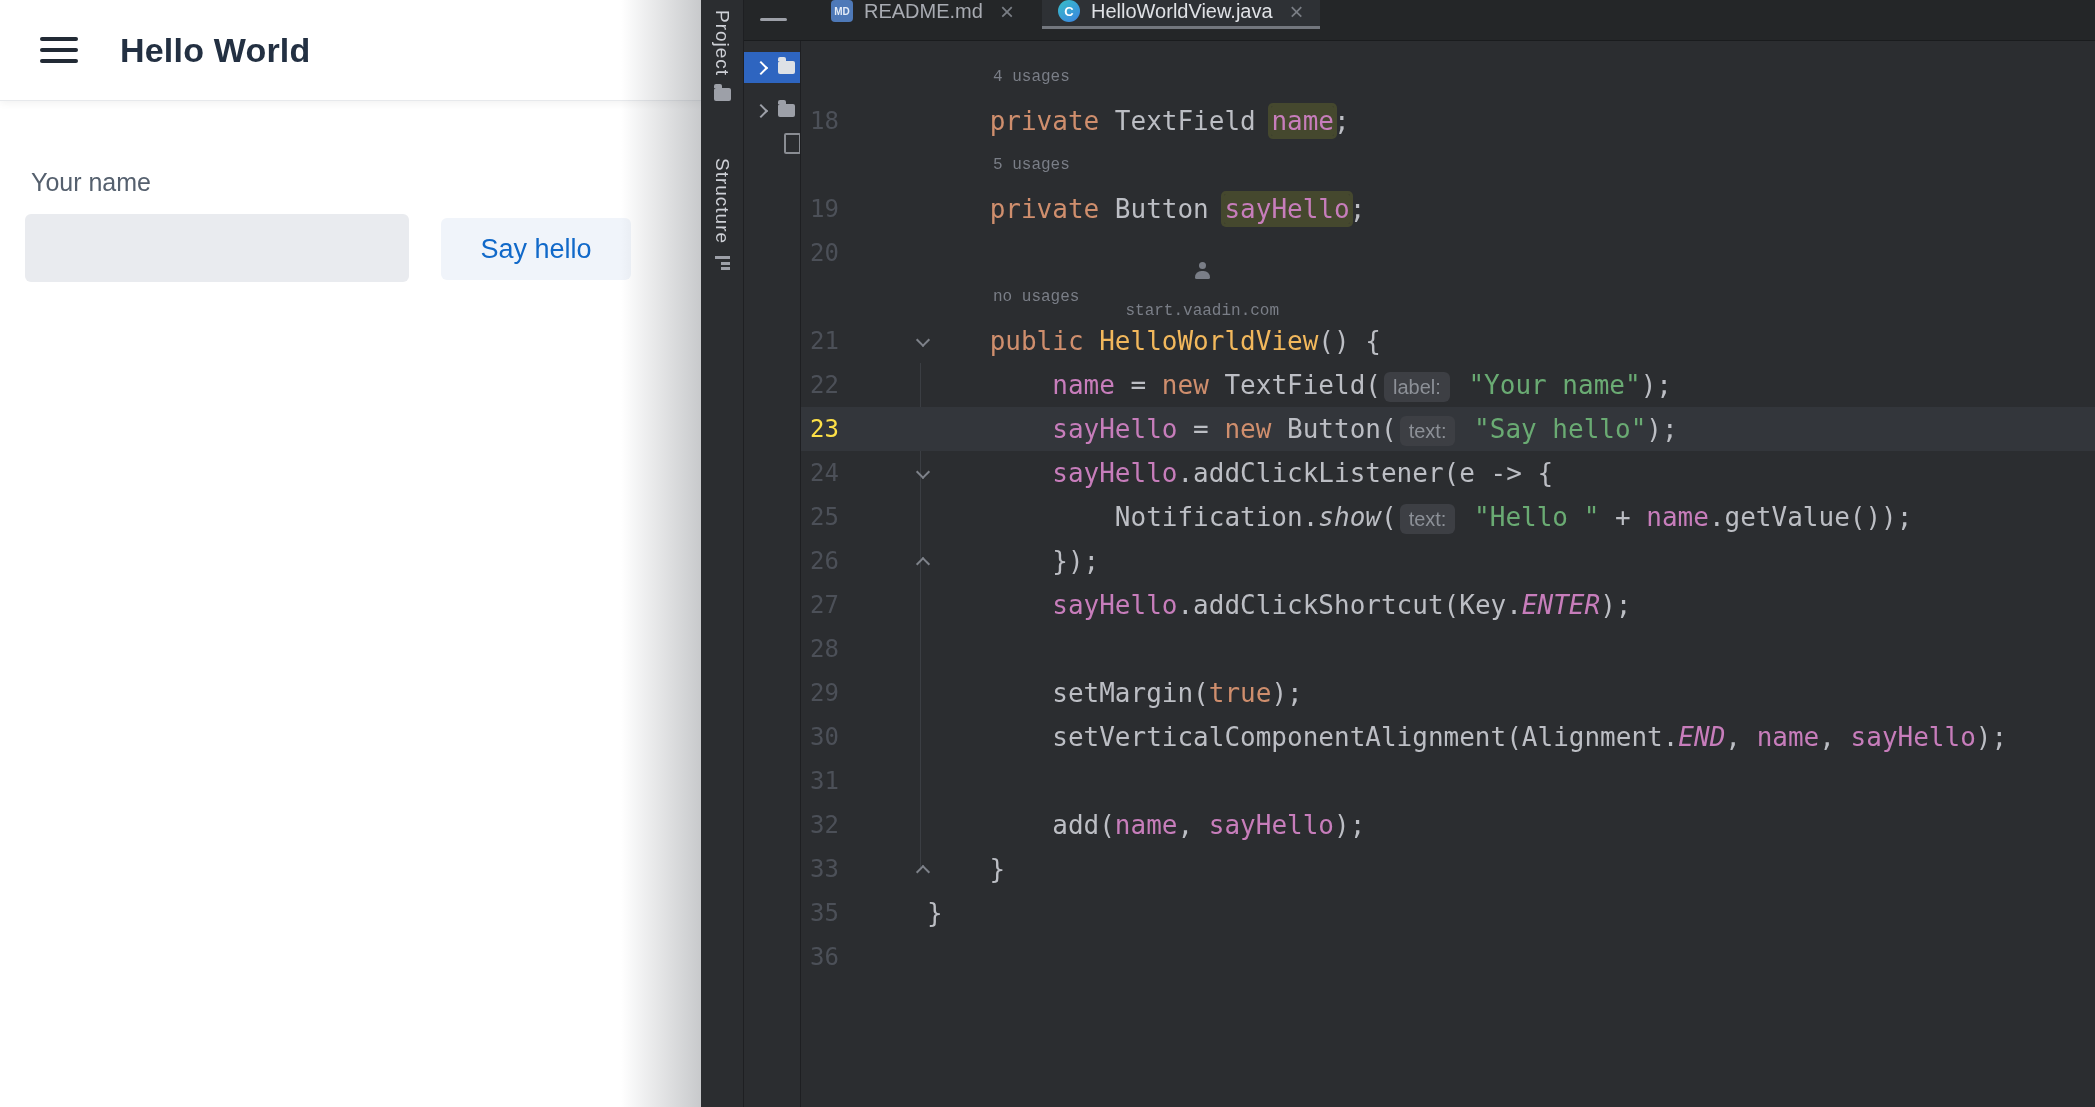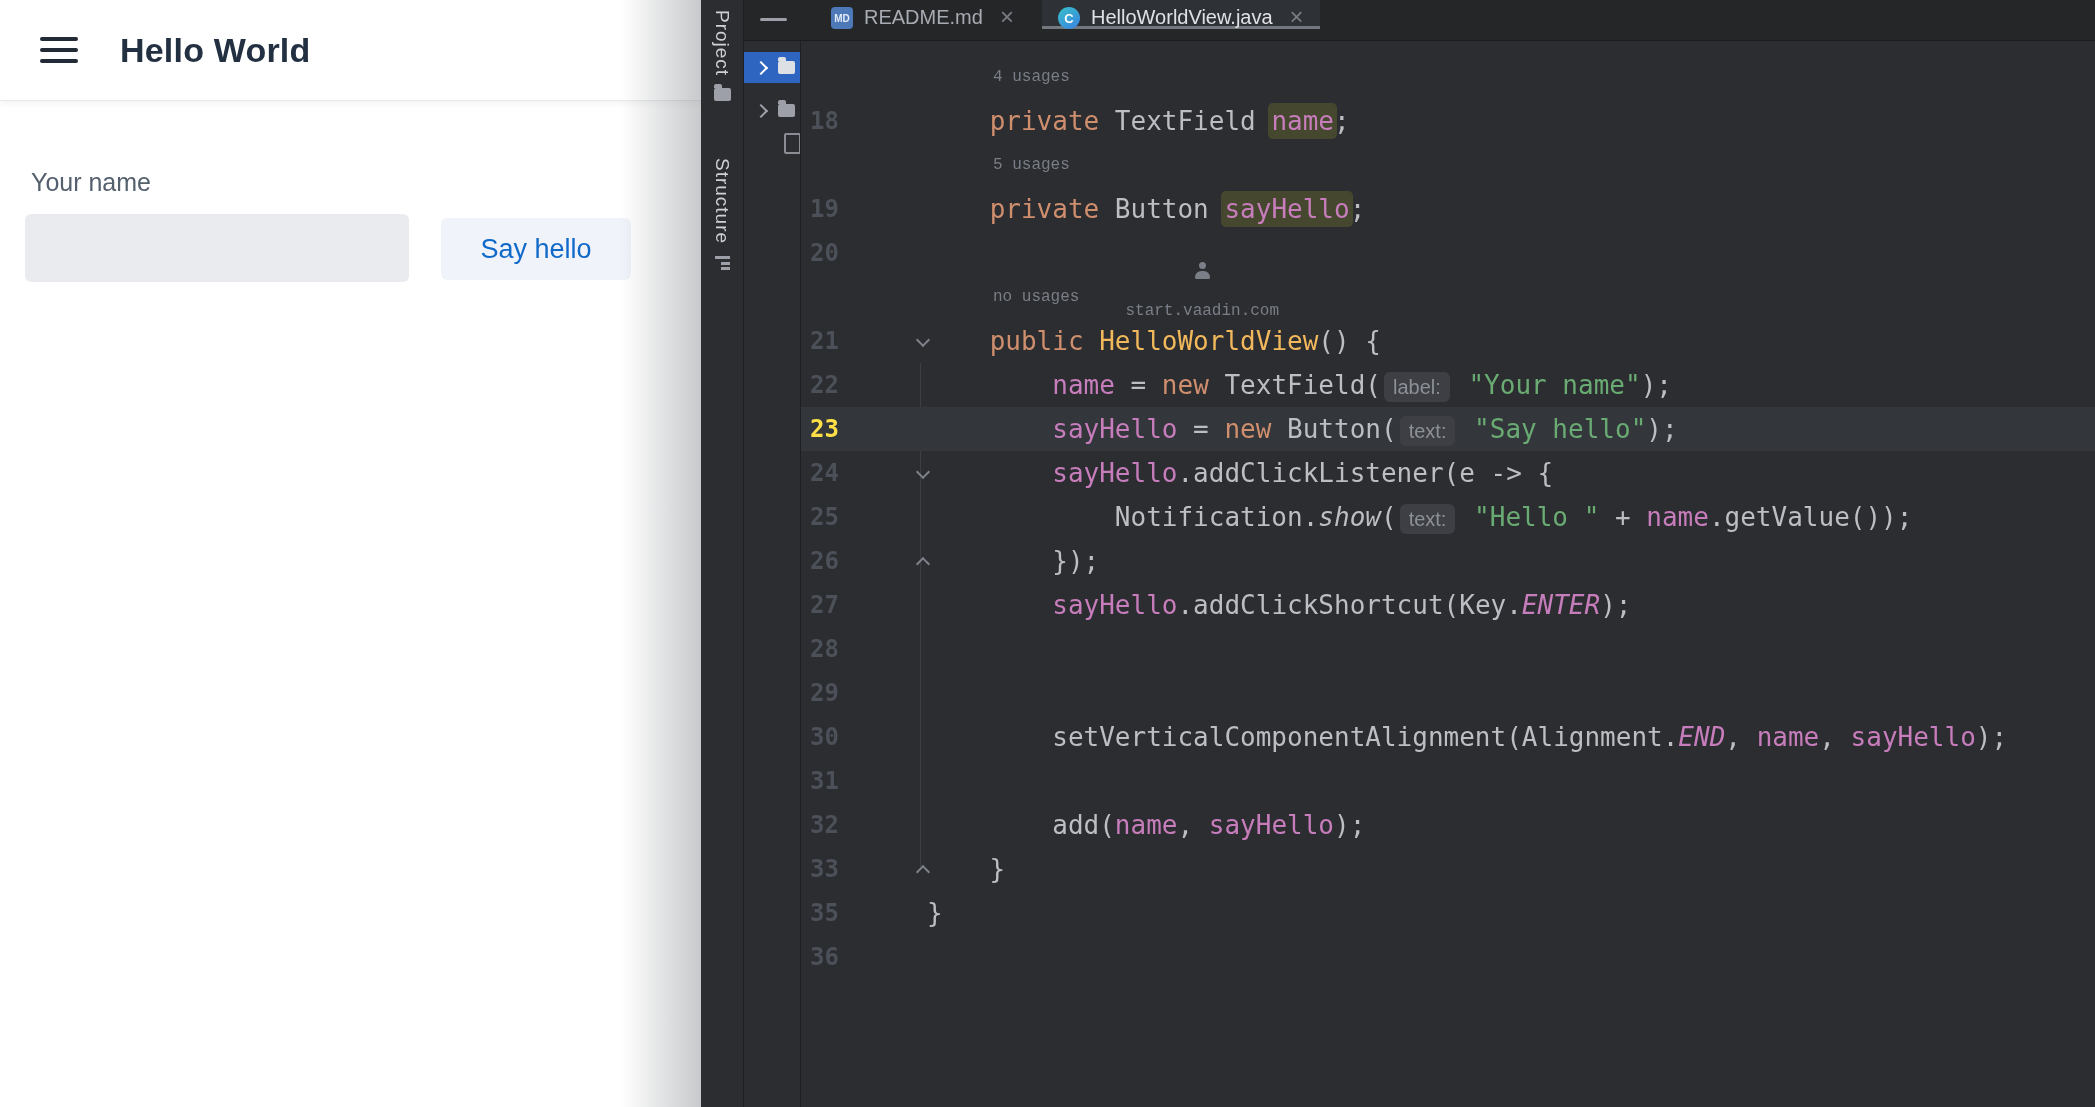--- a/index.html
+++ b/index.html
@@ -46,36 +46,36 @@
   .tree-row.sel{background:#2E65C0;}
   .tchev{display:inline-block;width:8px;height:8px;border-right:2.5px solid #9DA0A8;border-bottom:2.5px solid #9DA0A8;
          transform:rotate(-45deg);margin-left:12px;flex:none;}
   .tree-row.sel .tchev{border-color:#FFFFFF;}
   .tree-row .mini-folder{margin-left:12px;flex:none;}
   .mini-file{position:absolute;width:13px;height:17px;border:2px solid #8A8D93;border-radius:2px;background:#2B2D30;}
 
   
   .tabbar{position:absolute;left:744px;top:0;right:0;height:41px;background:#242628;border-bottom:1px solid #1A1C1E;box-sizing:border-box;}
   .hide-btn{position:absolute;left:16px;top:18px;width:27px;height:3px;border-radius:2px;background:#9DA0A8;cursor:pointer;}
-  .tab{position:absolute;top:0;height:29px;display:flex;align-items:flex-end;gap:11px;padding:0 16px;
+  .tab{position:absolute;top:0;height:29px;display:flex;align-items:flex-start;gap:11px;padding:0 16px;
        color:#A8ABB2;font-size:20px;cursor:pointer;box-sizing:border-box;}
   .tab.active{background:#2E3135;color:#DFE1E5;box-shadow:inset 0 -3px 0 #73777E;}
   .ic-md{width:22px;height:22px;border-radius:4px;background:#4E79B8;color:#E4ECF7;font-size:10px;font-weight:700;
          display:flex;align-items:center;justify-content:center;flex:none;}
   .ic-class{width:22px;height:22px;border-radius:50%;background:linear-gradient(145deg,#37BFC9,#3B82E0);
             color:#fff;font-size:13px;font-weight:700;display:flex;align-items:center;justify-content:center;flex:none;}
   .tab-close{color:#797D84;font-size:24px;line-height:1;margin-left:6px;}
 
   
   .editor{position:absolute;left:801px;top:41px;right:0;bottom:0;background:#2B2D30;padding-top:14px;box-sizing:border-box;}
   .indent-guide{position:absolute;left:119px;top:322px;width:1px;height:506px;background:#3B3E43;}
   .row{position:relative;display:flex;height:44px;line-height:44px;
        font-family:"DejaVu Sans Mono",monospace;font-size:26px;color:#BCBEC4;}
   .row.current{background:#33363B;}
-  .gutter{flex:none;width:126px;position:relative;height:100%;font-weight:bold;}
+  .gutter{flex:none;width:126px;position:relative;height:100%;}
   .lnum{position:absolute;right:88px;font-size:24px;color:#4C5058;font-family:"DejaVu Sans Mono",monospace;}
   .row.current .lnum{color:#fde047;}
   .fold{position:absolute;left:114px;top:0;width:16px;height:44px;cursor:pointer;}
   .fold::before{content:'';position:absolute;left:3px;width:8px;height:8px;
                 border-right:2px solid #7E828A;border-bottom:2px solid #7E828A;}
   .fold.open::before{top:16px;transform:rotate(45deg);}
   .fold.close::before{top:20px;transform:rotate(-135deg);}
   .code{white-space:pre;}
   .kw{color:#CF8E6D;}
   .fld{color:#C77DBB;}
@@ -242,20 +242,21 @@
         <div class="row">
           <div class="gutter">
             <span class="lnum">28</span>
           </div>
           <div class="code"></div>
         </div>
         <div class="row">
           <div class="gutter">
             <span class="lnum">29</span>
           </div>
+          <div class="code"><span>        setMargin(</span><span class="kw">true</span><span>);</span></div>
         </div>
         <div class="row">
           <div class="gutter">
             <span class="lnum">30</span>
           </div>
           <div class="code"><span>        setVerticalComponentAlignment(Alignment.</span><span class="stf">END</span><span>, </span><span class="fld">name</span><span>, </span><span class="fld">sayHello</span><span>);</span></div>
         </div>
         <div class="row">
           <div class="gutter">
             <span class="lnum">31</span>

